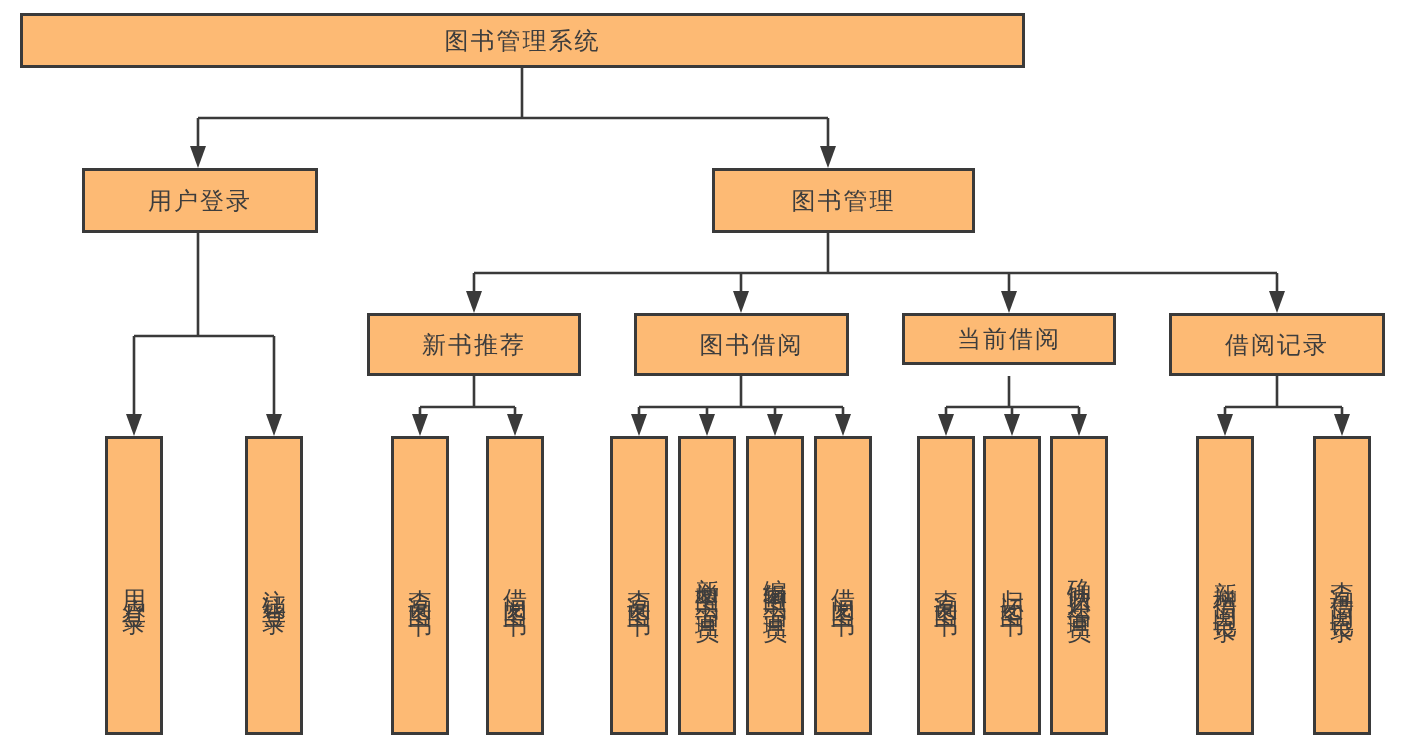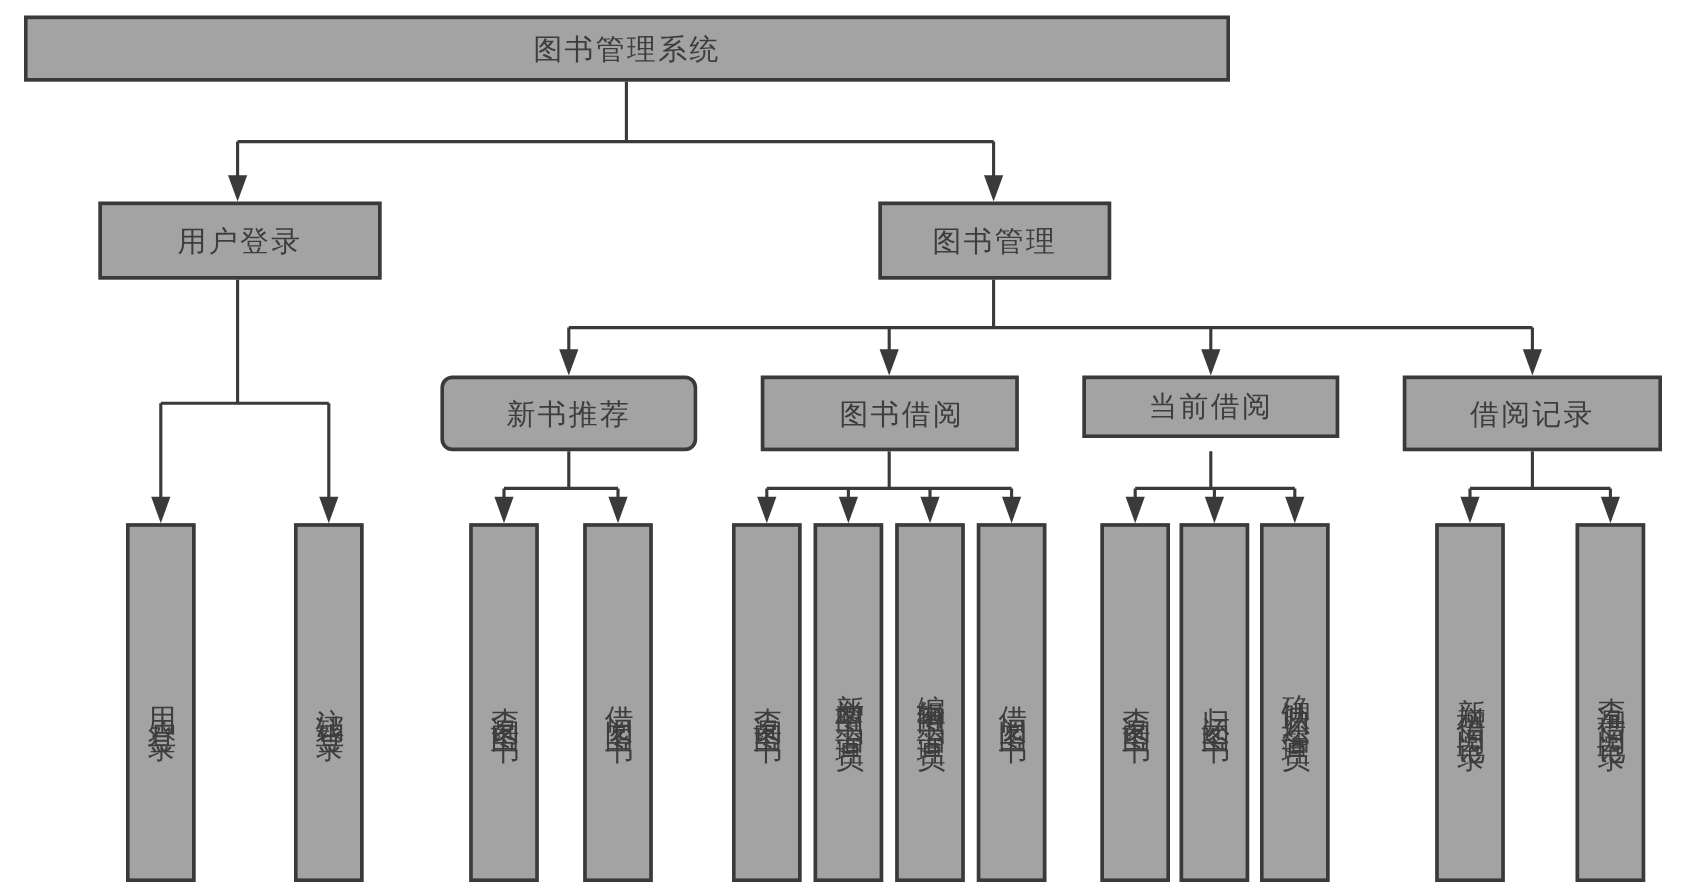--- a/index.html
+++ b/index.html
@@ -29,42 +29,42 @@
     stroke: var(--line);
     stroke-width: 2.6;
     fill: none;
   }
   .connectors polygon {
     fill: var(--line);
     stroke: none;
   }
   .node {
     position: absolute;
-    background: #a3a3a3;
+    background: #fdba74;
     border: 3px solid var(--line);
     color: var(--text);
     display: flex;
     align-items: center;
     justify-content: center;
     z-index: 2;
     text-align: left;
   }
   .hnode { font-size: 24px; letter-spacing: 2px; }
   .leaf {
     top: 436px; width: 58px; height: 299px;
     writing-mode: vertical-rl;
     text-orientation: mixed;
     font-size: 24px;
     letter-spacing: 8px;
     line-height: 1;
   }
   #root    { left: 20px;  top: 13px;  width: 1005px; height: 55px; font-size: 24px; }
   #lv2-0   { left: 82px;  top: 168px; width: 236px; height: 65px; }
-  #lv2-1   { left: 712px; top: 168px; width: 194px; height: 65px; margin-left: 20px; }
-  #lv3-0   { left: 367px; top: 313px; width: 214px; height: 63px; border-radius: 10px; }
+  #lv2-1   { left: 712px; top: 168px; width: 263px; height: 65px; }
+  #lv3-0   { left: 367px; top: 313px; width: 214px; height: 63px; }
   #lv3-1   { left: 634px; top: 313px; width: 215px; height: 63px; padding-left: 20px; }
   #lv3-2   { left: 902px; top: 313px; width: 214px; height: 52px; }
   #lv3-3   { left: 1169px;top: 313px; width: 216px; height: 63px; }
   #leaf-u0 { left: 105px; }
   #leaf-u1 { left: 245px; }
   #leaf-n0 { left: 391px; }
   #leaf-n1 { left: 486px; }
   #leaf-b0 { left: 610px; }
   #leaf-b1 { left: 678px; letter-spacing: 6px; }
   #leaf-b2 { left: 746px; letter-spacing: 6px; }

